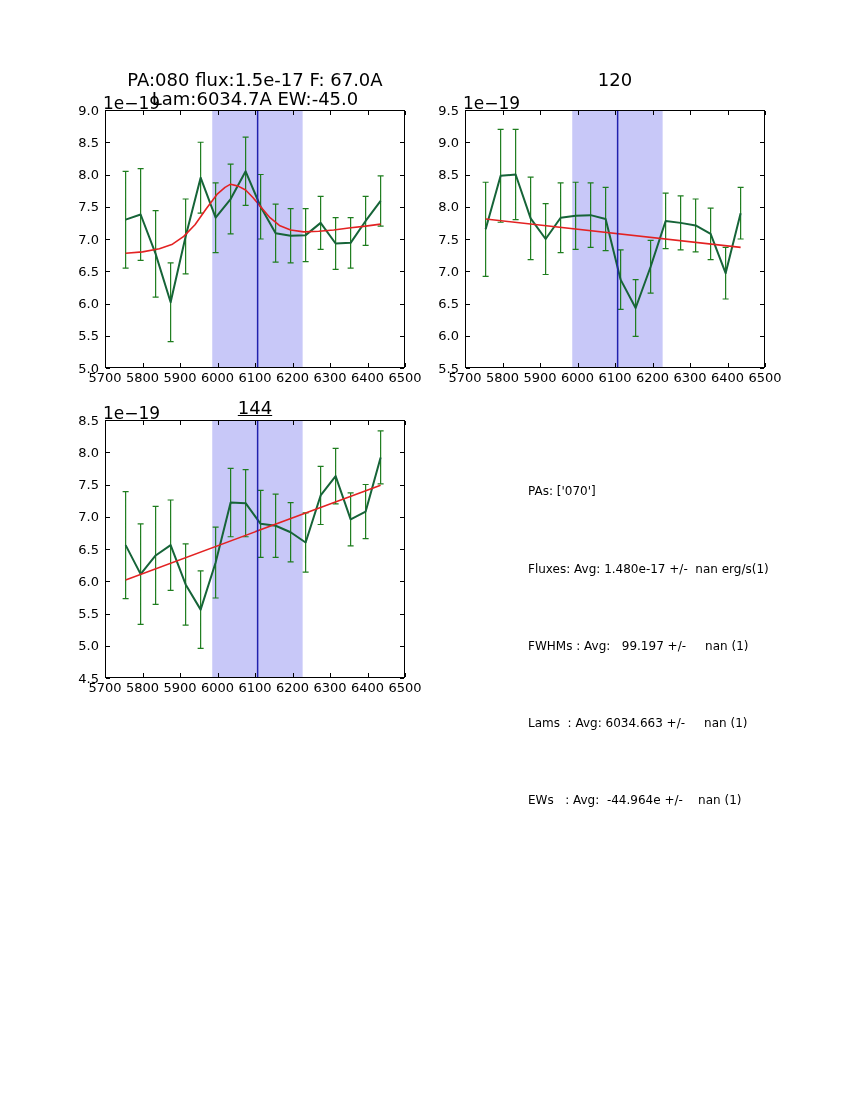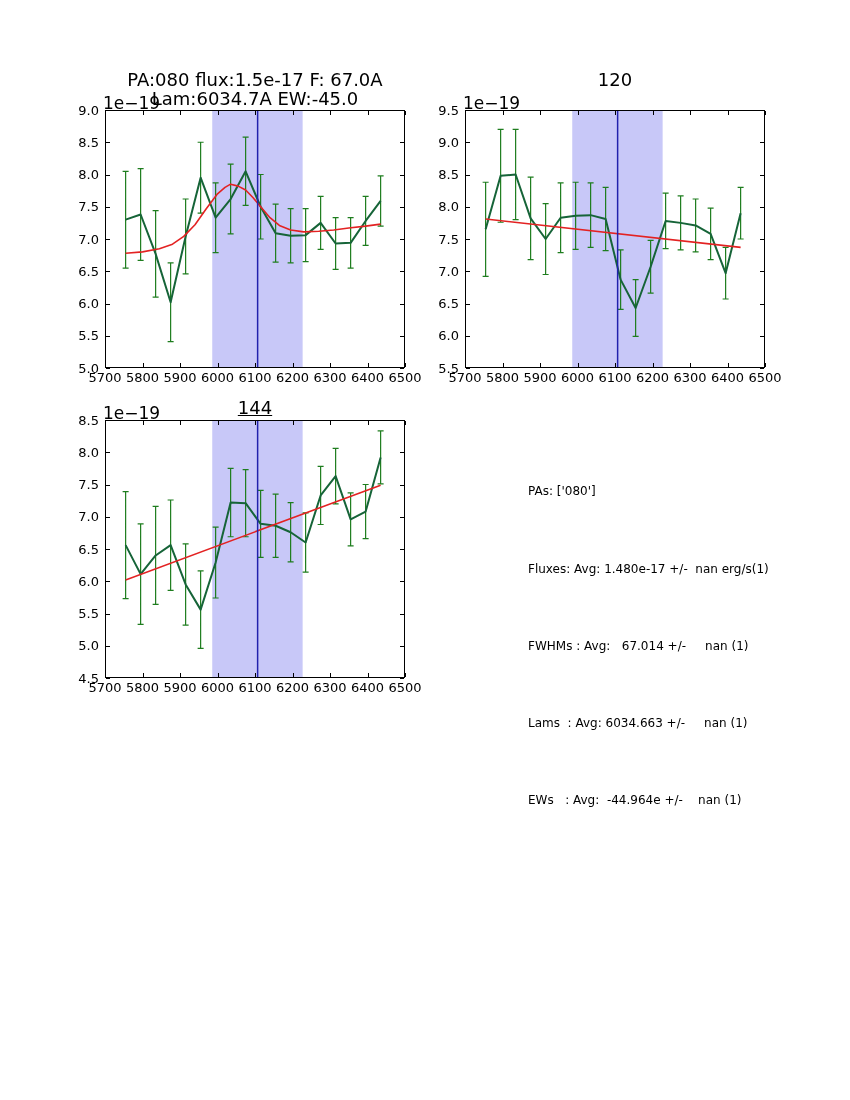--- a/index.html
+++ b/index.html
@@ -117,20 +117,20 @@
         <text x="-6" y="101.25" text-anchor="end">7.0</text>
         <text x="-6" y="133.5" text-anchor="end">6.5</text>
         <text x="-6" y="165.75" text-anchor="end">6.0</text>
         <text x="-6" y="198" text-anchor="end">5.5</text>
         <text x="-6" y="230.25" text-anchor="end">5.0</text>
         <text x="-6" y="262.5" text-anchor="end">4.5</text>
       </svg>
     </div>
 
   <div class="stats">
-    <div>PAs: ['080']</div>
+    <div>PAs: ['070']</div>
     <div>Fluxes: Avg: 1.480e-17 +/-  nan erg/s(1)</div>
-    <div>FWHMs : Avg:   67.014 +/-     nan (1)</div>
+    <div>FWHMs : Avg:   99.197 +/-     nan (1)</div>
     <div>Lams  : Avg: 6034.663 +/-     nan (1)</div>
     <div>EWs   : Avg:  -44.964e +/-    nan (1)</div>
   </div>
 
 </div>
 
 </body></html>

